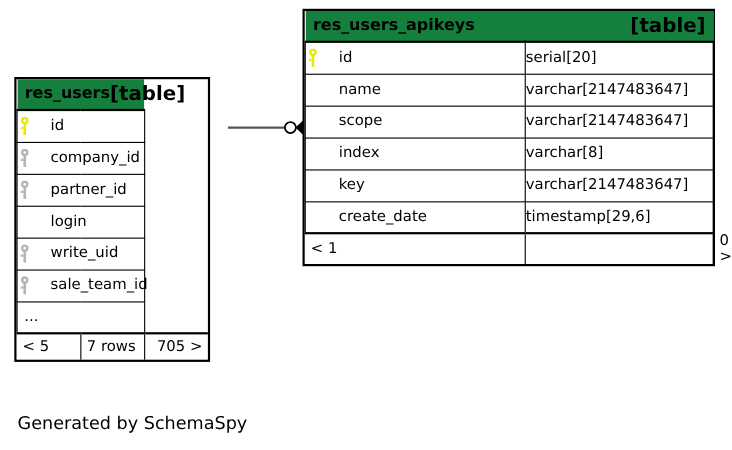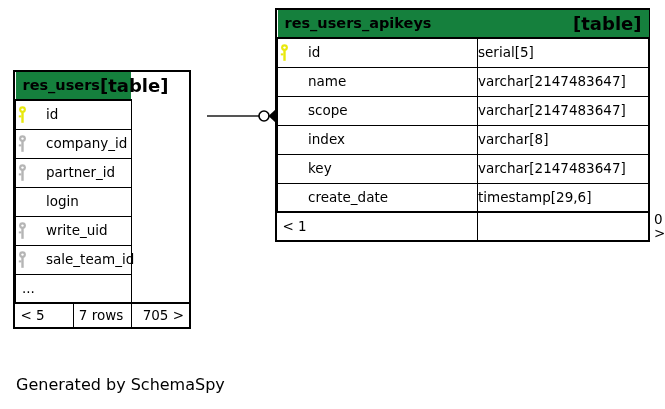--- a/index.html
+++ b/index.html
@@ -281,21 +281,21 @@
               <svg class="key-svg" width="9" height="17" viewBox="0 0 9 17" aria-hidden="true">
                 <circle cx="4.5" cy="3.6" r="3.4" fill="#e8e80d"></circle>
                 <circle cx="4.5" cy="3.6" r="1.2" fill="#ffffff"></circle>
                 <rect x="3.3" y="6.2" width="2.4" height="10.6" fill="#e8e80d"></rect>
                 <rect x="0.8" y="9.4" width="2.6" height="2.0" fill="#e8e80d"></rect>
               </svg>
             </span>
             <span class="col-label">id</span>
           </span>
         </td>
-        <td class="col-type">serial[5]</td>
+        <td class="col-type">serial[20]</td>
       </tr>
 
       <tr>
         <td class="col-name">
           <span class="col-name-inner">
             <span class="keyslot"></span>
             <span class="col-label">name</span>
           </span>
         </td>
         <td class="col-type">varchar[2147483647]</td>

